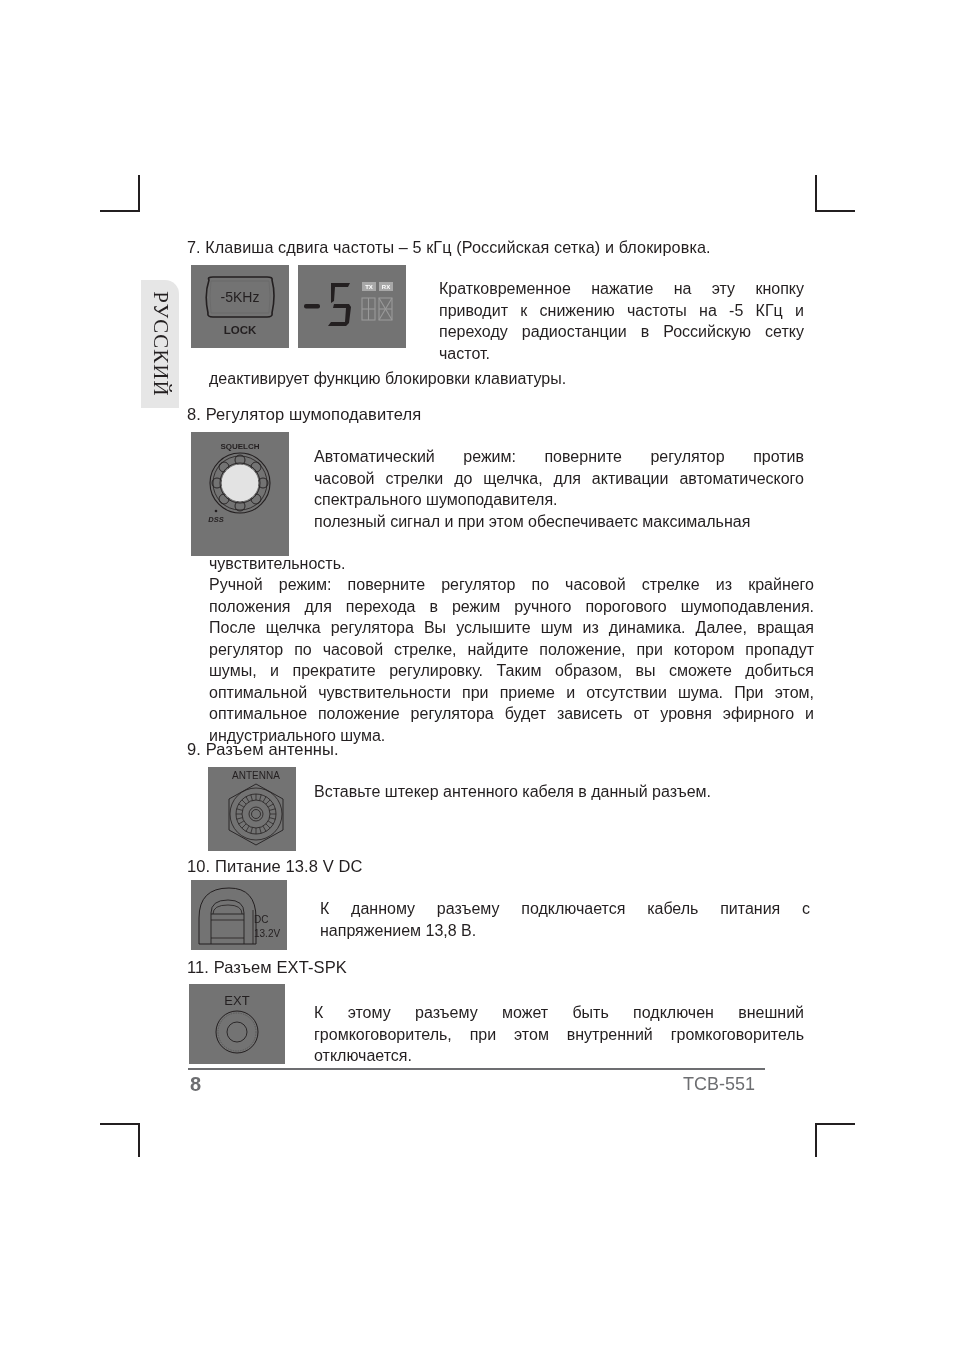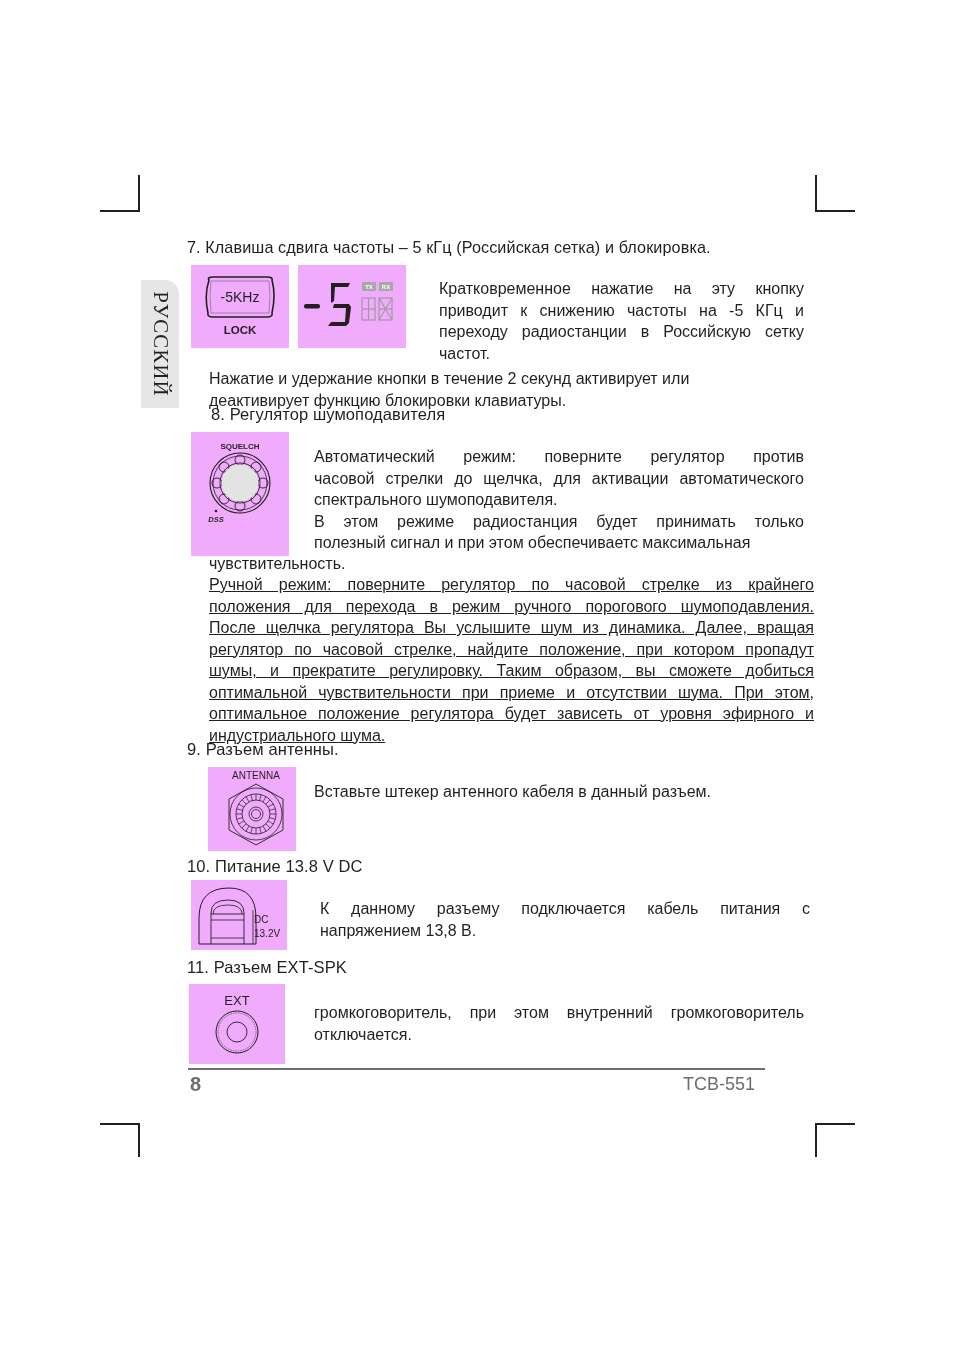--- a/index.html
+++ b/index.html
@@ -6,21 +6,21 @@
   body { width:954px; height:1352px; position:relative; overflow:hidden;
          font-family:"Liberation Sans", sans-serif; color:#231f20; }
   .crop { position:absolute; background:#231f20; }
   .side-tab { position:absolute; left:141px; top:280px; width:38px; height:128px;
               background:#e6e6e6; border-radius:0 14px 0 0; }
   .side-tab span { position:absolute; left:19px; top:64px; transform:translate(-50%,-50%) rotate(90deg);
                    font-family:"Liberation Serif", serif; font-size:21px; letter-spacing:1px;
                    white-space:nowrap; color:#231f20; }
   h2.sec { position:absolute; margin:0; font-family:"Liberation Sans", sans-serif; font-weight:normal;
            font-size:16.5px; color:#231f20; white-space:nowrap; letter-spacing:0.1px; }
-  .fig { position:absolute; background:#f0abfc; }
+  .fig { position:absolute; background:#737373; }
   .para { position:absolute; margin:16px; font-size:16px; line-height:21.5px; color:#231f20;
           text-align:justify; }
   .line { display:block; text-align:justify; text-align-last:justify; }
   .line.l { text-align-last:left; }
   .footer-rule { position:absolute; left:188px; top:1068px; width:577px; height:1.5px; background:#6d6e71; }
   .page-num { position:absolute; left:190px; top:1073px; font-weight:bold; font-size:20px; color:#6d6e71; }
   .model { position:absolute; right:199px; top:1074px; font-size:18px; color:#6d6e71; }
   svg text { font-family:"Liberation Sans", sans-serif; }
 </style>
 </head>
@@ -76,25 +76,24 @@
 </div>
 
 <div class="para" style="left:423px;top:262px;width:365px;">
   <span class="line">Кратковременное нажатие на эту кнопку</span>
   <span class="line">приводит к снижению частоты на -5 КГц и</span>
   <span class="line">переходу радиостанции в Российскую сетку</span>
   <span class="line l">частот.</span>
 </div>
 
 <div class="para" style="left:193px;top:352px;width:600px;">
-  <span class="line l">Нажатие и удержание кнопки в течение 2 секунд активирует или</span>
   <span class="line l">деактивирует функцию блокировки клавиатуры.</span>
 </div>
 
-<h2 class="sec" style="left:187px;top:405px;margin-left:24px;">8. Регулятор шумоподавителя</h2>
+<h2 class="sec" style="left:187px;top:405px;">8. Регулятор шумоподавителя</h2>
 
 <div class="fig" style="left:191px;top:432px;width:98px;height:124px;">
   <svg width="98" height="96">
     <text x="49" y="17" text-anchor="middle" font-size="8" font-weight="bold" fill="#231f20">SQUELCH</text>
     <circle cx="49" cy="51" r="30" fill="none" stroke="#231f20" stroke-width="1.1"></circle>
     <circle cx="49" cy="51" r="27" fill="none" stroke="#231f20" stroke-width="0.8"></circle>
     <g fill="none" stroke="#231f20" stroke-width="0.9">
       <circle cx="49" cy="51" r="20"></circle>
       <circle cx="49" cy="28" r="5"></circle>
       <circle cx="65" cy="35" r="5"></circle>
@@ -108,28 +107,27 @@
     <circle cx="49" cy="51" r="18.5" fill="#e3e3e3"></circle>
     <circle cx="25" cy="79" r="1.3" fill="#231f20"></circle>
     <text x="25" y="90" text-anchor="middle" font-size="7.5" font-weight="bold" font-style="italic" fill="#231f20">DSS</text>
   </svg>
 </div>
 
 <div class="para" style="left:298px;top:430px;width:490px;">
   <span class="line">Автоматический режим: поверните регулятор против</span>
   <span class="line">часовой стрелки до щелчка, для активации автоматического</span>
   <span class="line l">спектрального шумоподавителя.</span>
-  <span class="line">В этом режиме радиостанция будет принимать только</span>
   <span class="line l">полезный сигнал и при этом обеспечиваетс максимальная</span>
 </div>
 <div class="para" style="left:193px;top:537px;width:600px;">
   <span class="line l">чувствительность.</span>
 </div>
 
-<div class="para" style="left:193px;top:558px;width:605px;text-decoration:underline;">
+<div class="para" style="left:193px;top:558px;width:605px;">
   <span class="line">Ручной режим: поверните регулятор по часовой стрелке из крайнего</span>
   <span class="line">положения для перехода в режим ручного порогового шумоподавления.</span>
   <span class="line">После щелчка регулятора Вы услышите шум из динамика. Далее, вращая</span>
   <span class="line">регулятор по часовой стрелке, найдите положение, при котором пропадут</span>
   <span class="line">шумы, и прекратите регулировку. Таким образом, вы сможете добиться</span>
   <span class="line">оптимальной чувствительности при приеме и отсутствии шума. При этом,</span>
   <span class="line">оптимальное положение регулятора будет зависеть от уровня эфирного и</span>
   <span class="line l">индустриального шума.</span>
 </div>
 
@@ -204,19 +202,20 @@
 <div class="fig" style="left:189px;top:984px;width:96px;height:80px;">
   <svg width="96" height="80">
     <text x="48" y="21" text-anchor="middle" font-size="13" fill="#231f20">EXT</text>
     <circle cx="48" cy="48" r="21" fill="none" stroke="#231f20" stroke-width="1"></circle>
     <circle cx="48" cy="48" r="19" fill="none" stroke="#555" stroke-width="0.8" stroke-dasharray="1.5 1"></circle>
     <circle cx="48" cy="48" r="10" fill="none" stroke="#231f20" stroke-width="0.9"></circle>
   </svg>
 </div>
 
 <div class="para" style="left:298px;top:986px;width:490px;">
+  <span class="line">К этому разъему может быть подключен внешний</span>
   <span class="line">громкоговоритель, при этом внутренний громкоговоритель</span>
   <span class="line l">отключается.</span>
 </div>
 
 <div class="footer-rule"></div>
 <div class="page-num">8</div>
 <div class="model">TCB-551</div>
 
 </body></html>

